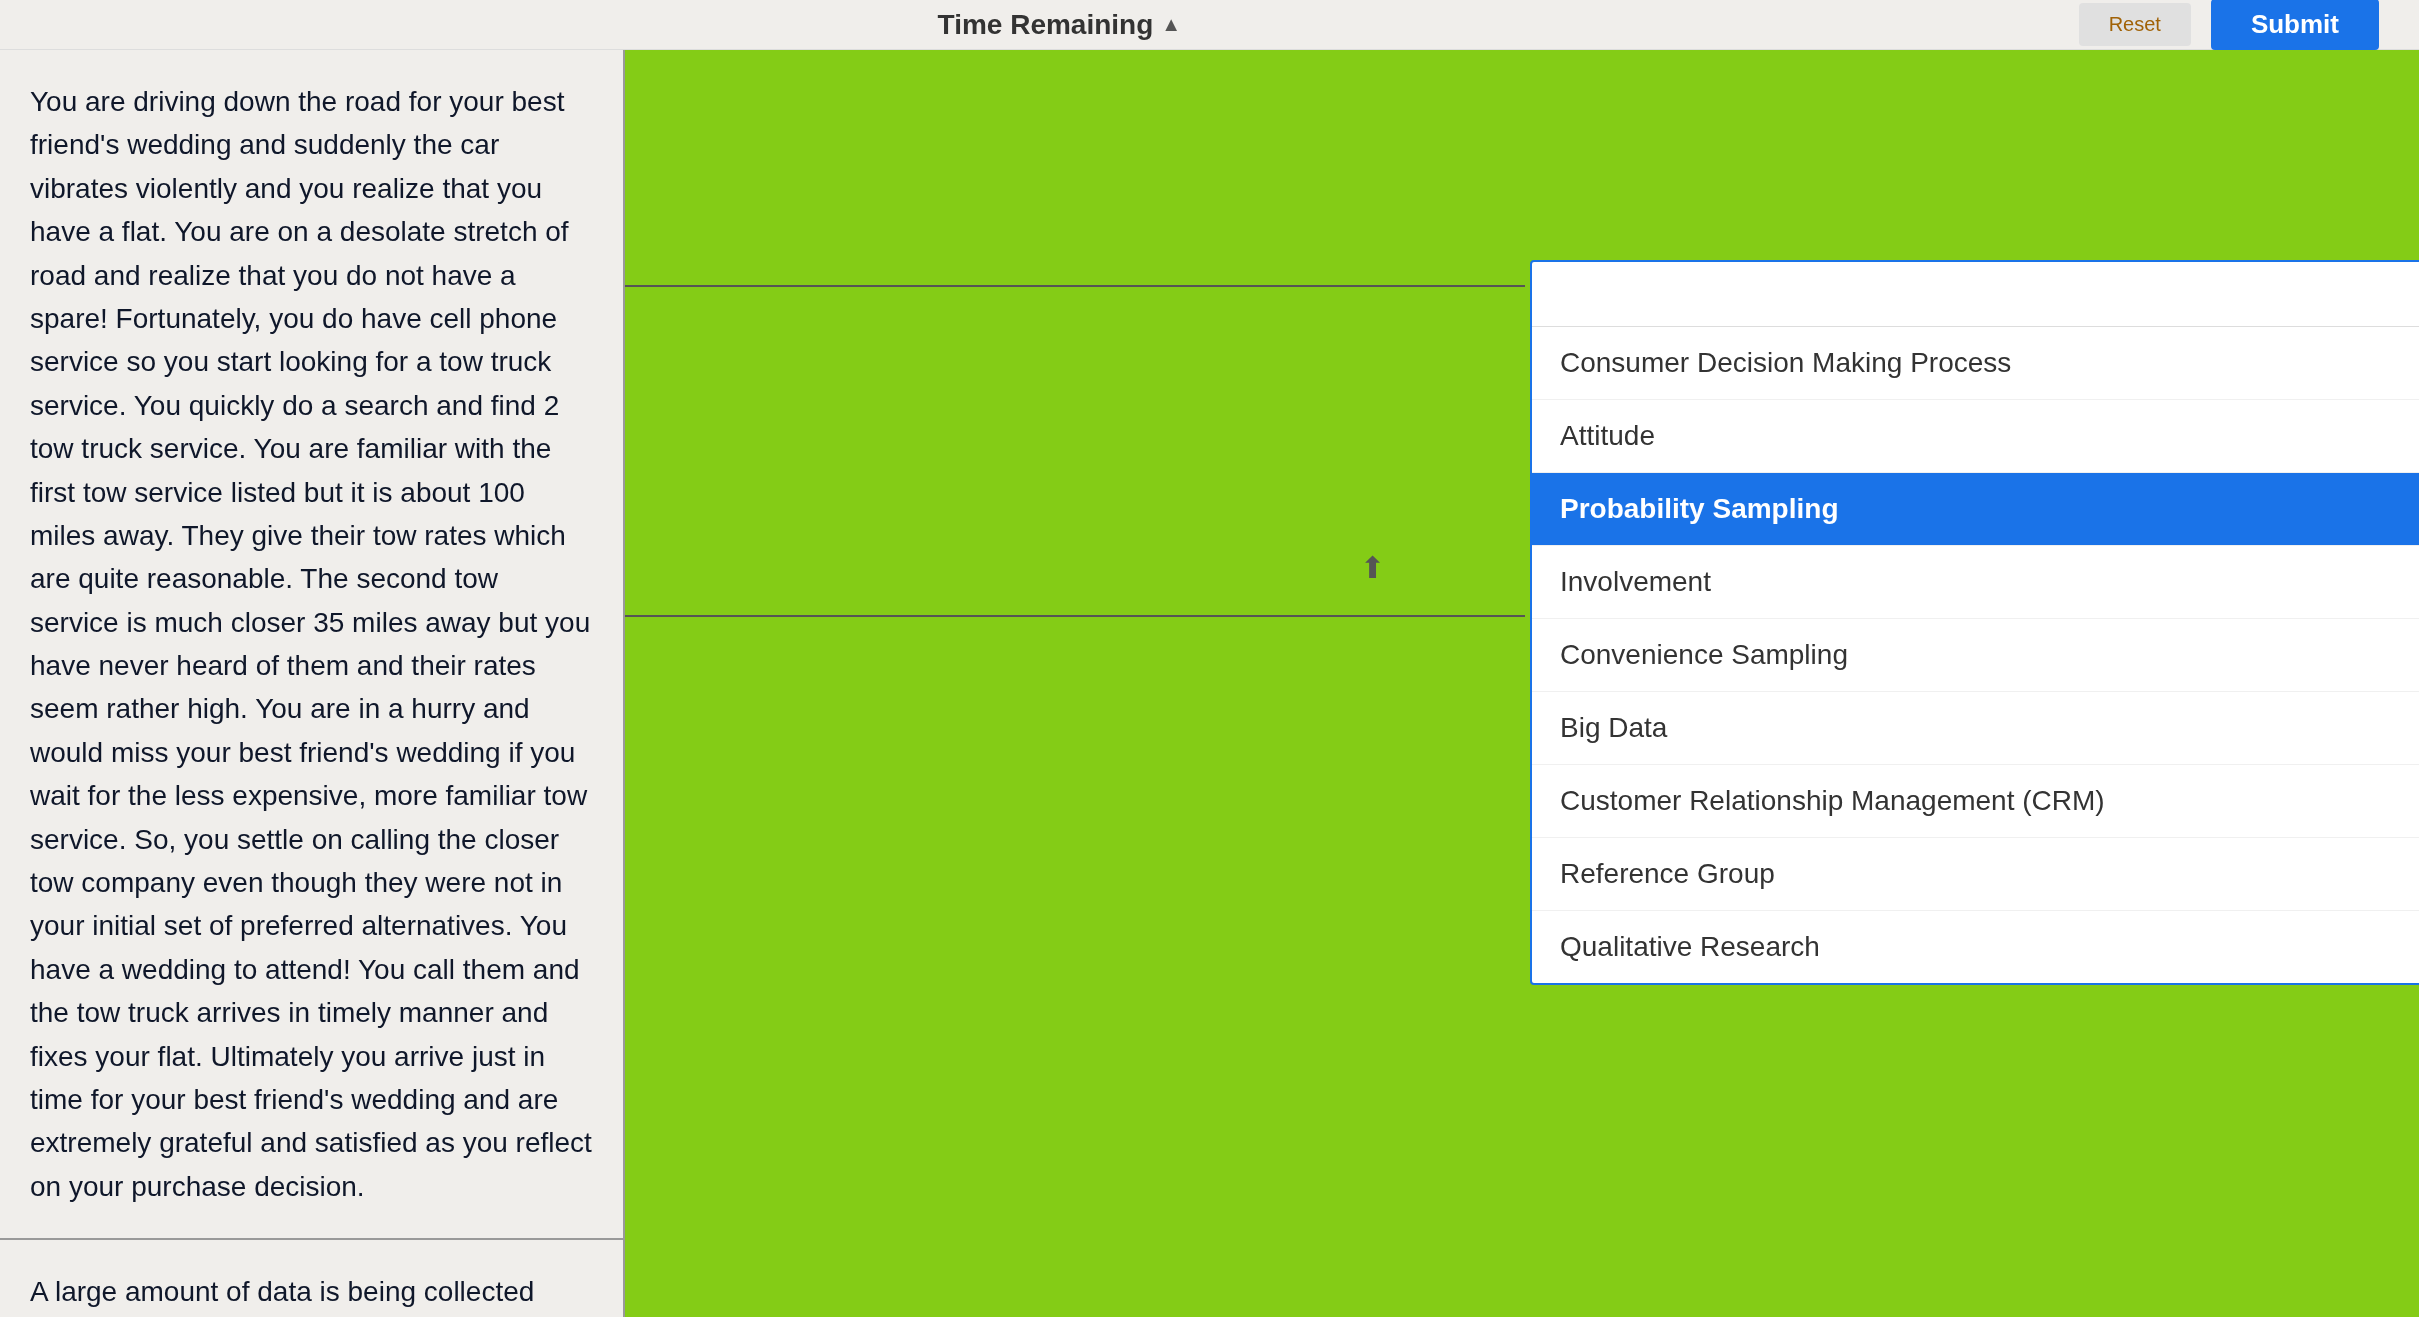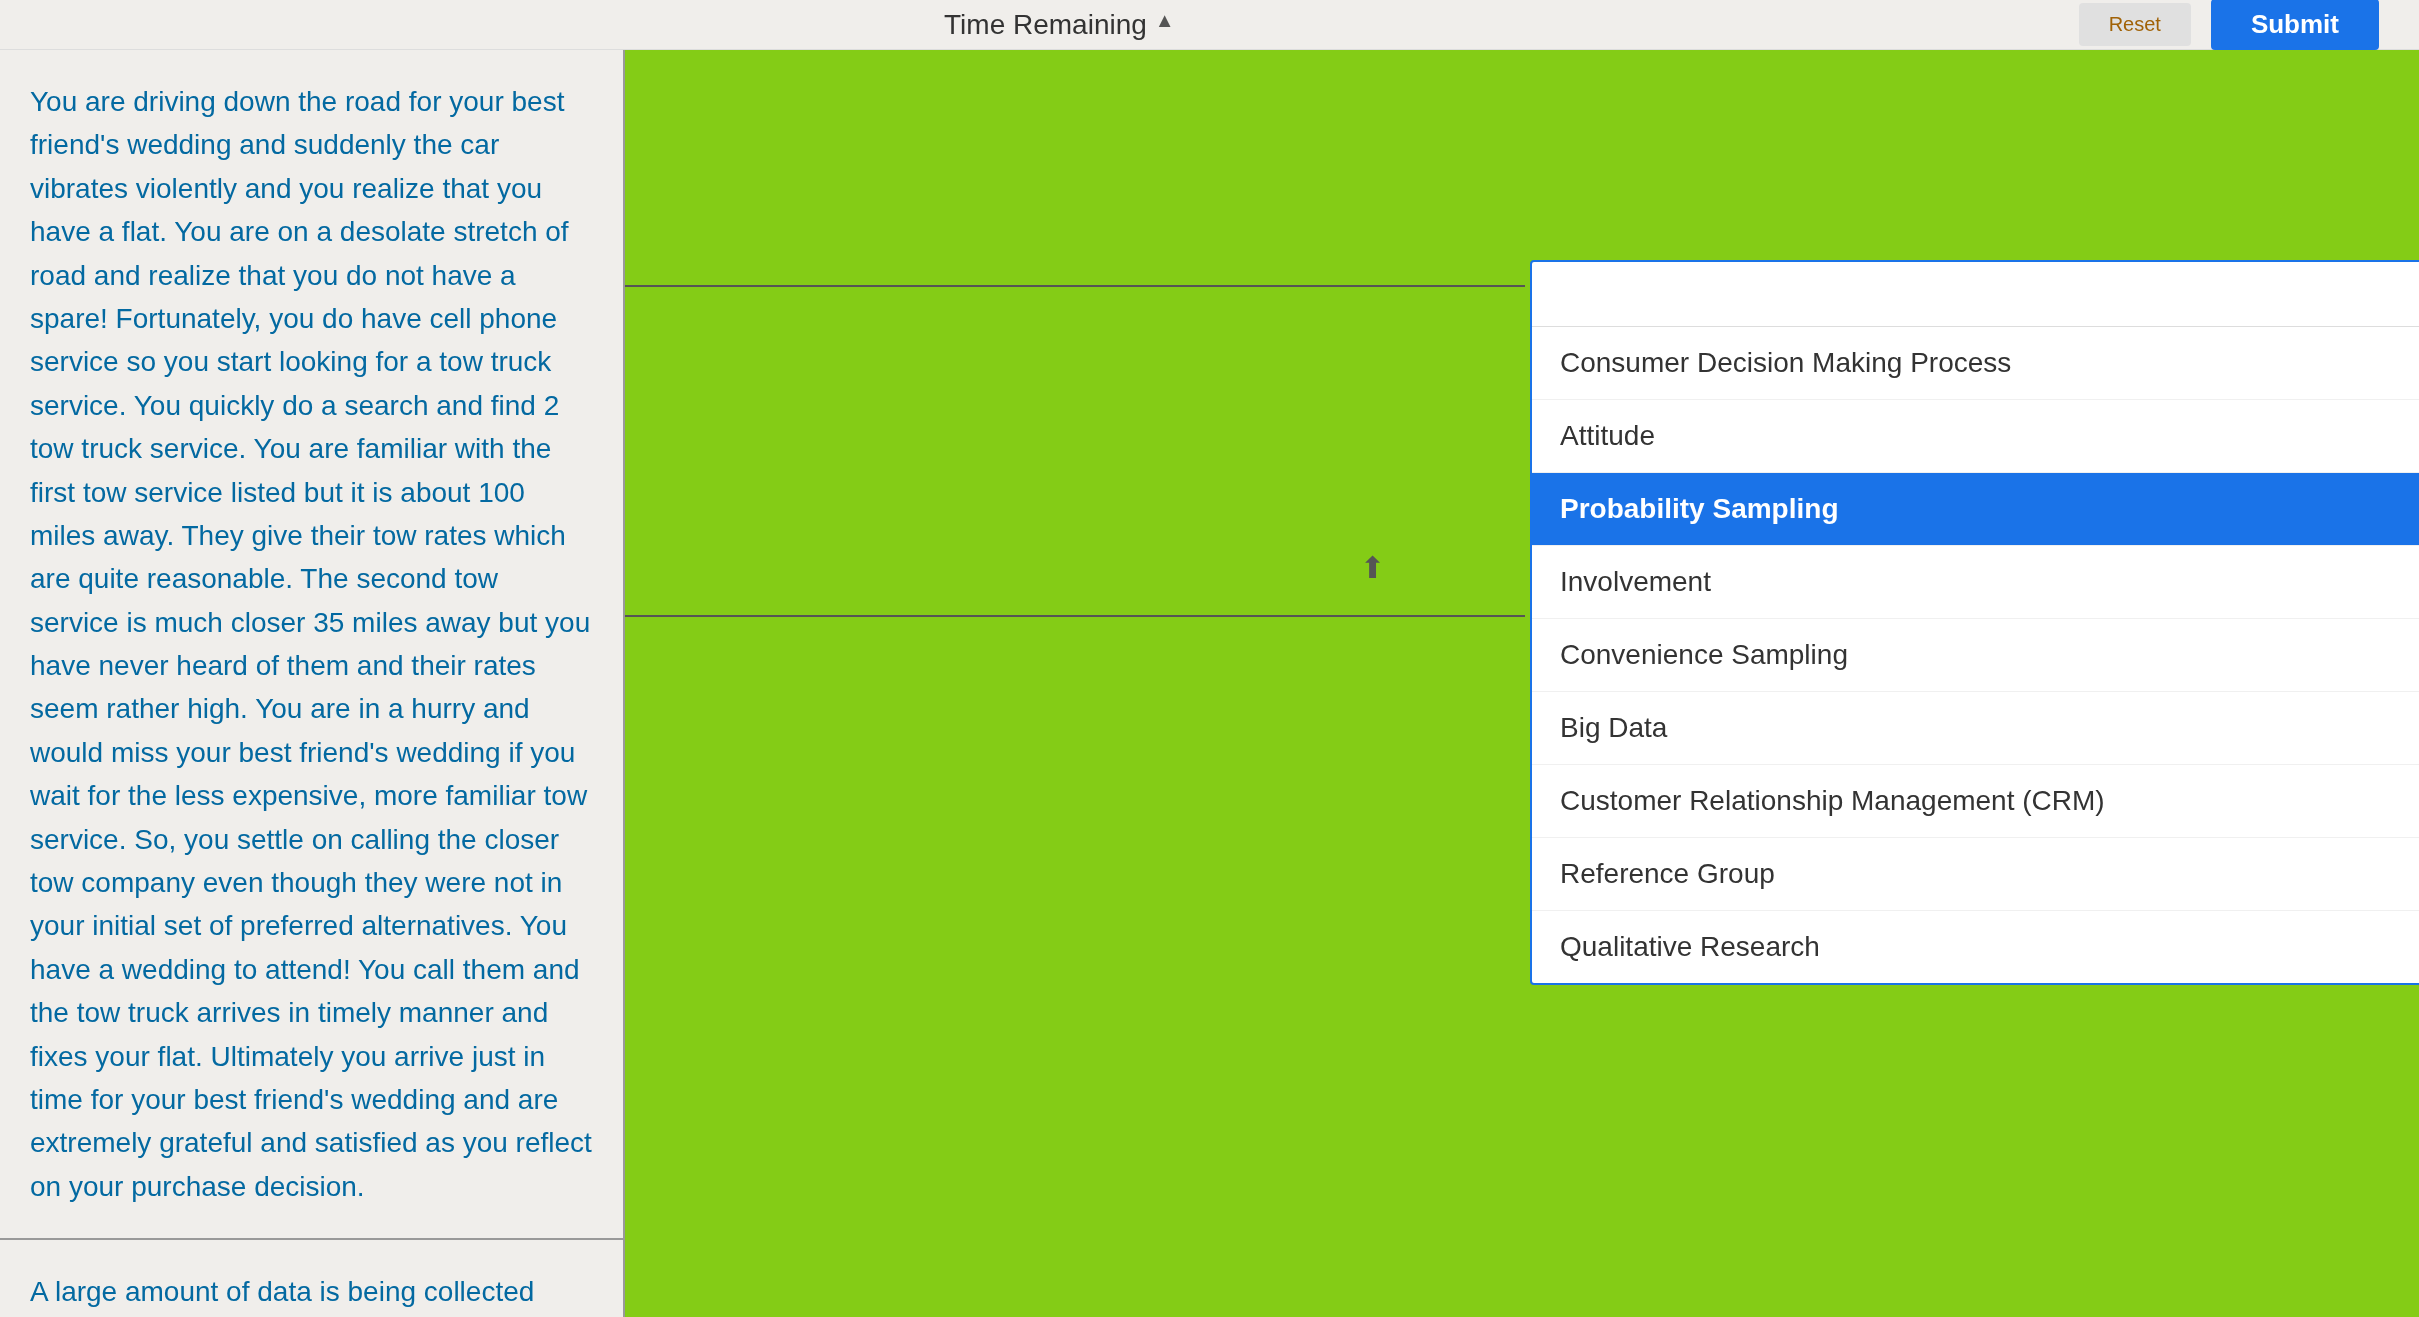--- a/index.html
+++ b/index.html
@@ -26,22 +26,23 @@
       background-color: #f0eeeb;
       display: flex;
       align-items: center;
       justify-content: space-between;
       padding: 0 40px;
       border-bottom: 1px solid #ddd;
     }
 
     .top-bar-center {
       display: flex;
-      align-items: flex-start;
+      align-items: center;
       gap: 8px;
+      font-weight: bold;
     }
 
     .time-remaining-label {
       font-size: 28px;
       color: #333;
     }
 
     .chevron-icon {
       font-size: 20px;
       color: #555;
@@ -88,21 +89,21 @@
       border-right: 2px solid #999;
       overflow-y: auto;
       background-color: #f0eeeb;
     }
 
     .passage-block {
       padding: 30px 30px;
       border-bottom: 2px solid #999;
       font-size: 28px;
       line-height: 1.55;
-      color: #0369a1;
+      color: #0f172a;
     }
 
     .right-panel {
       flex: 1;
       position: relative;
       background-color: #84cc16;
     }
 
     .horizontal-line {
       position: absolute;

